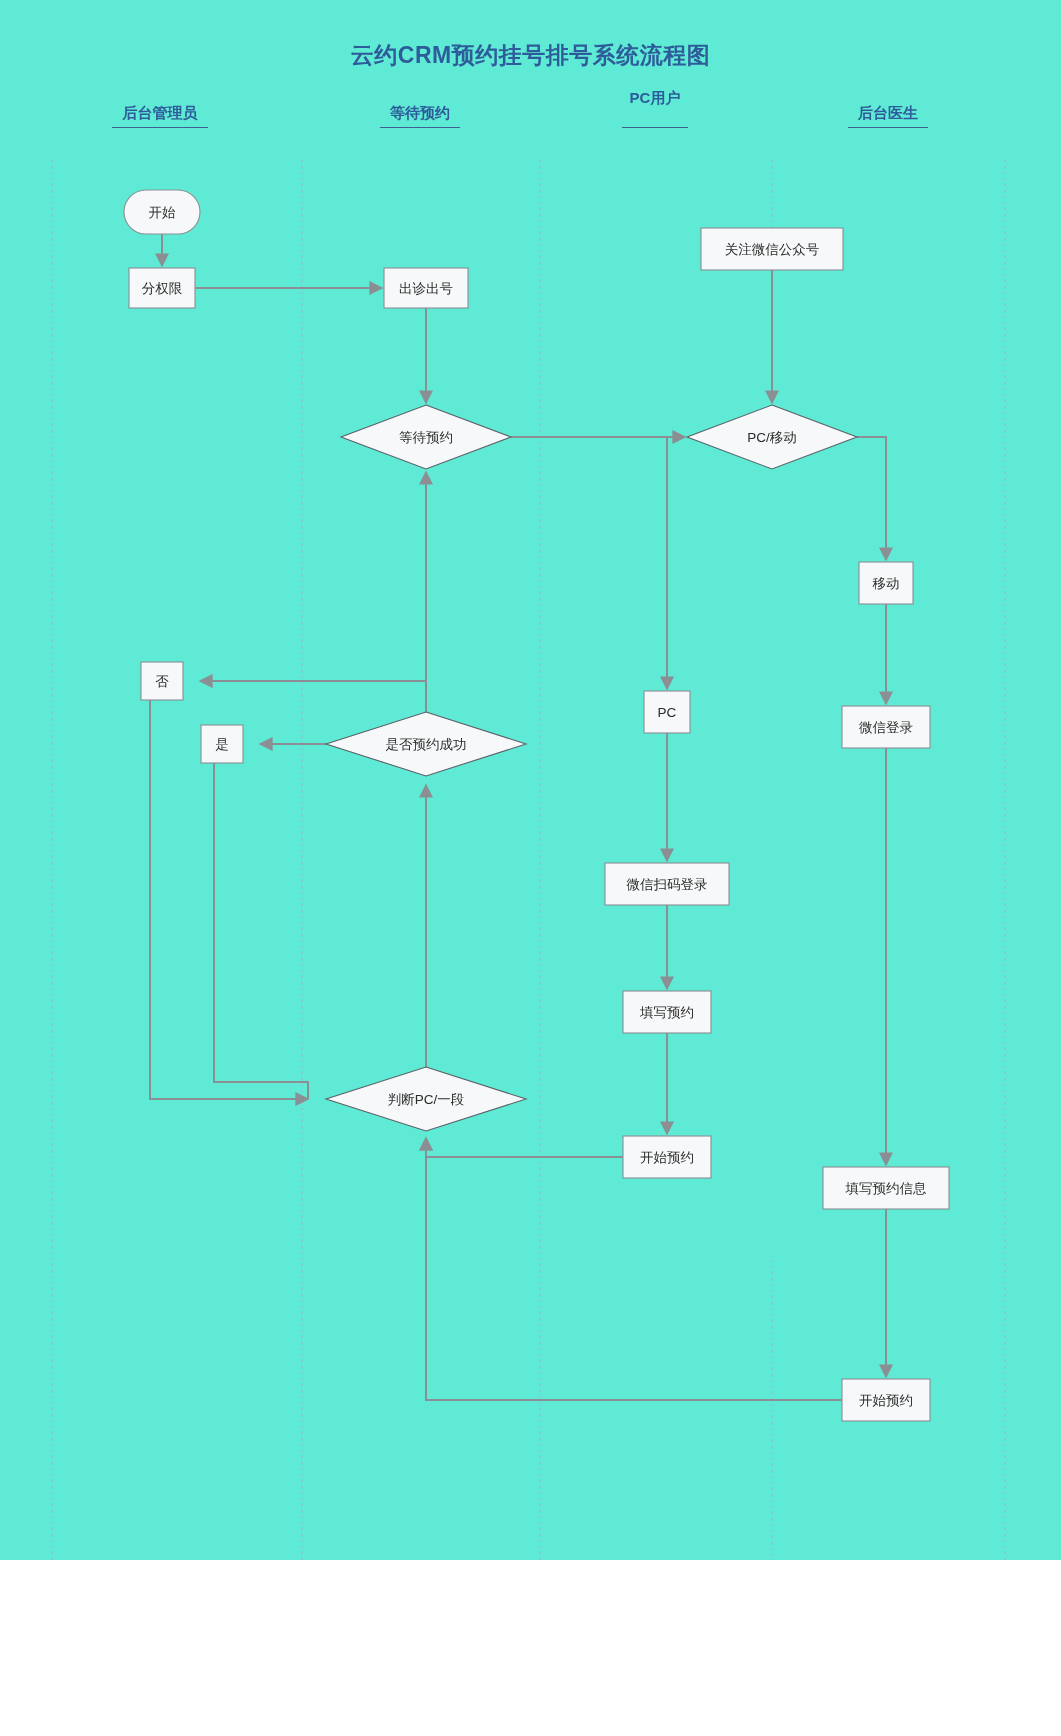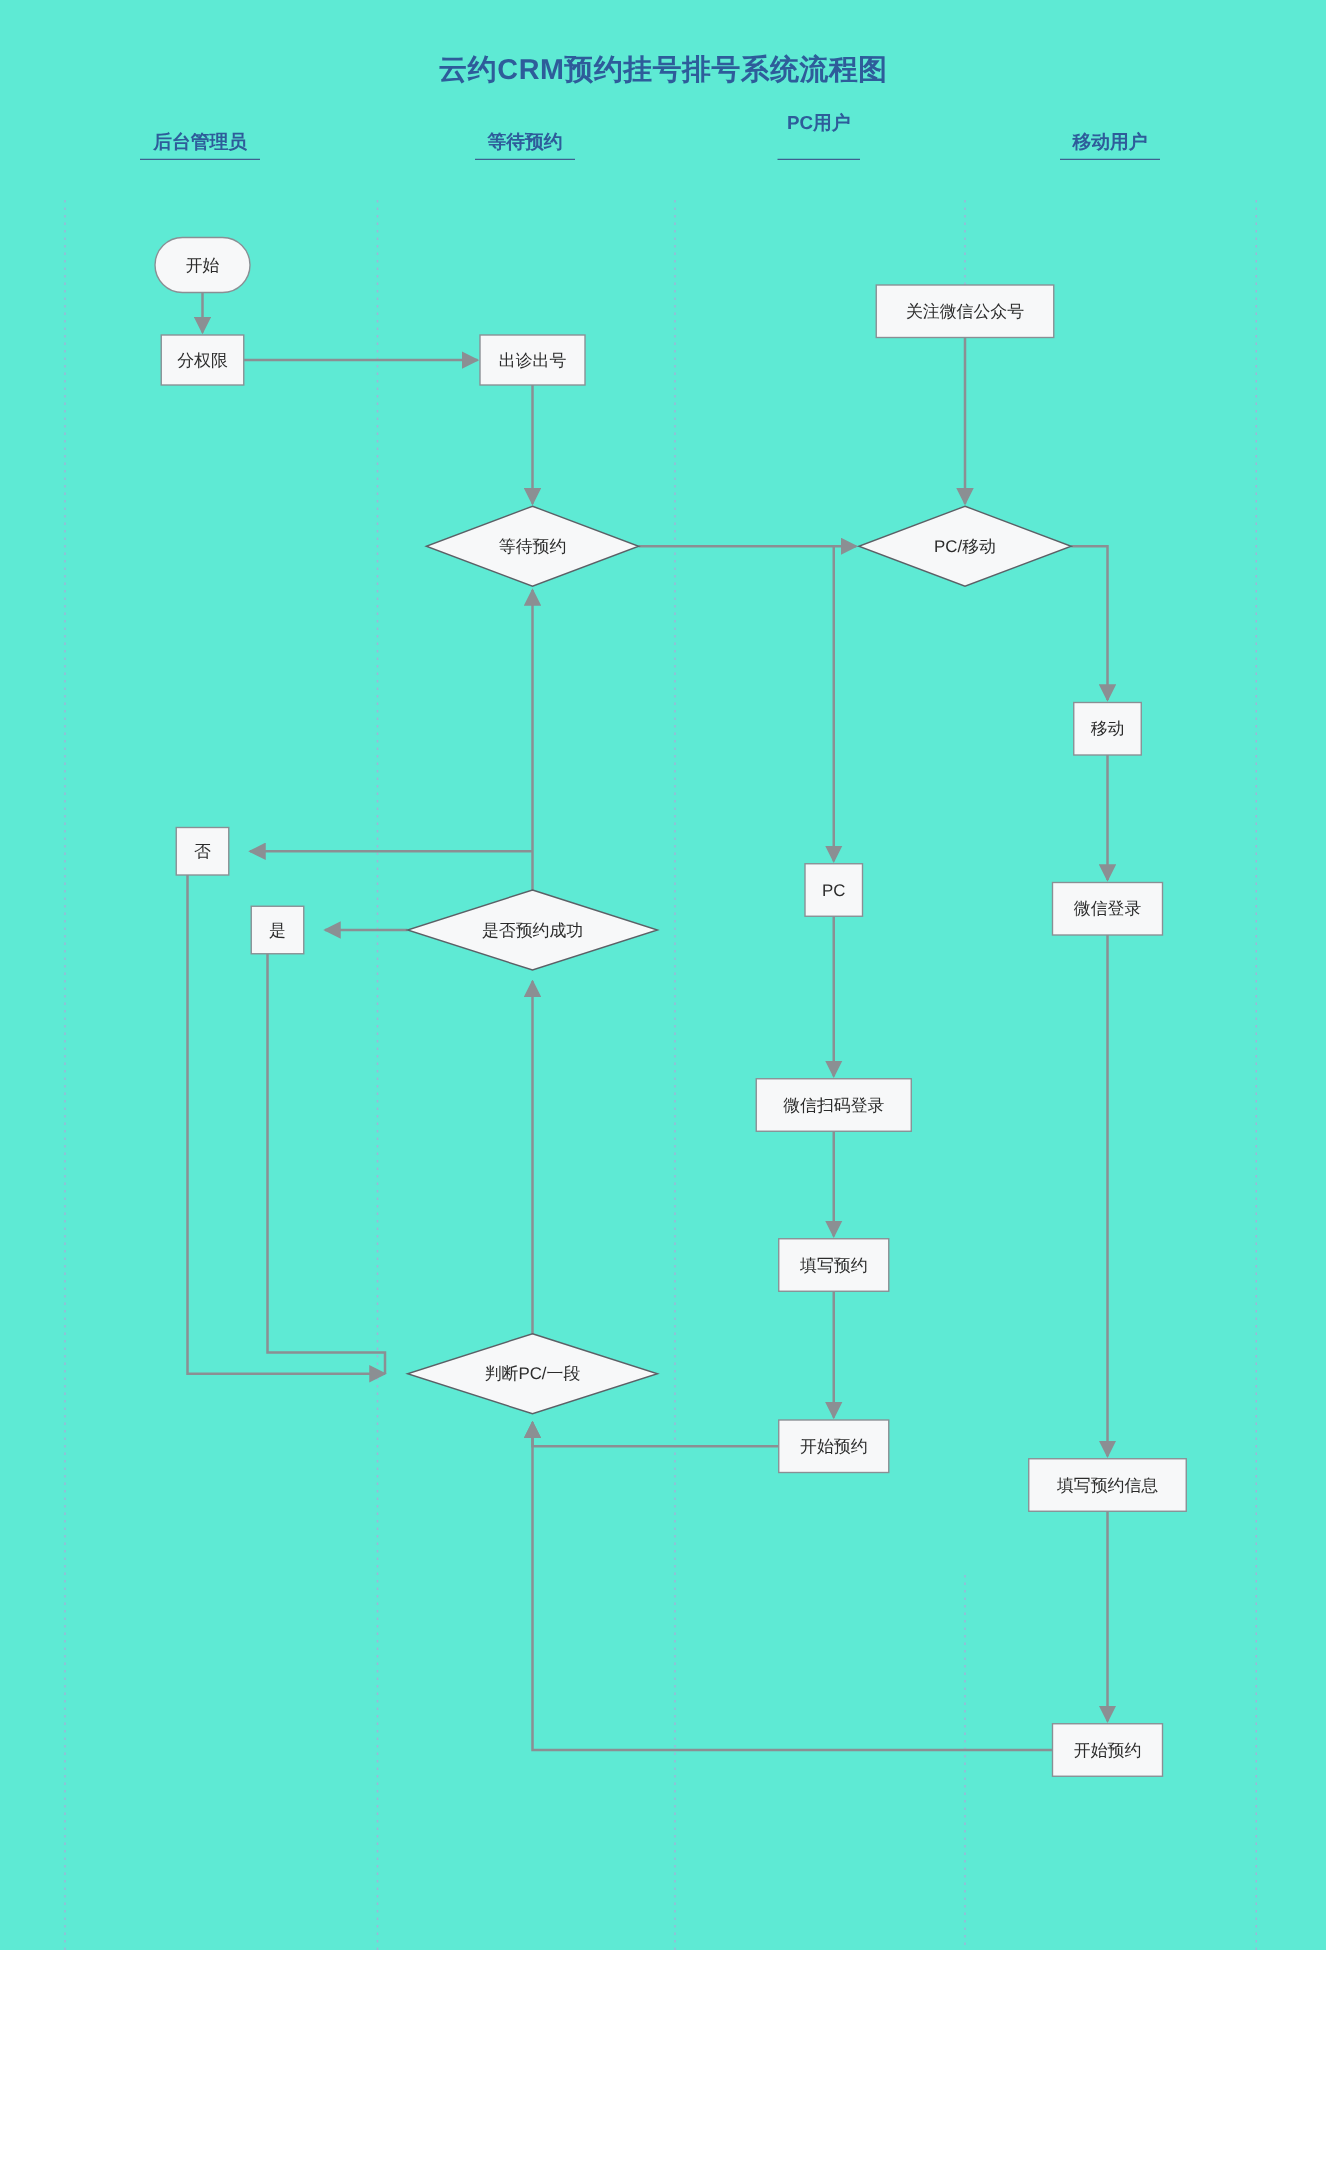--- a/index.html
+++ b/index.html
@@ -91,21 +91,21 @@
 
   <div class="lane-head" style="left:95px; top:104px; width:130px;">后台管理员</div>
   <div class="lane-rule" style="left:112px; top:127px; width:96px;"></div>
 
   <div class="lane-head" style="left:355px; top:104px; width:130px;">等待预约</div>
   <div class="lane-rule" style="left:380px; top:127px; width:80px;"></div>
 
   <div class="lane-head" style="left:590px; top:89px; width:130px;">PC用户</div>
   <div class="lane-rule" style="left:622px; top:127px; width:66px;"></div>
 
-  <div class="lane-head" style="left:823px; top:104px; width:130px;">移动用户</div>
+  <div class="lane-head" style="left:823px; top:104px; width:130px;">后台医生</div>
   <div class="lane-rule" style="left:848px; top:127px; width:80px;"></div>
 
   <svg class="flow" viewBox="0 0 1061 1736">
     <defs>
       <marker id="arrow" viewBox="0 0 10 10" refX="9" refY="5" markerWidth="7" markerHeight="7" orient="auto-start-reverse">
         <path d="M 0 0 L 10 5 L 0 10 z" fill="#8b8f93"></path>
       </marker>
     </defs>
 
     <line class="lane-divider" x1="52" y1="160" x2="52" y2="1620"></line>

